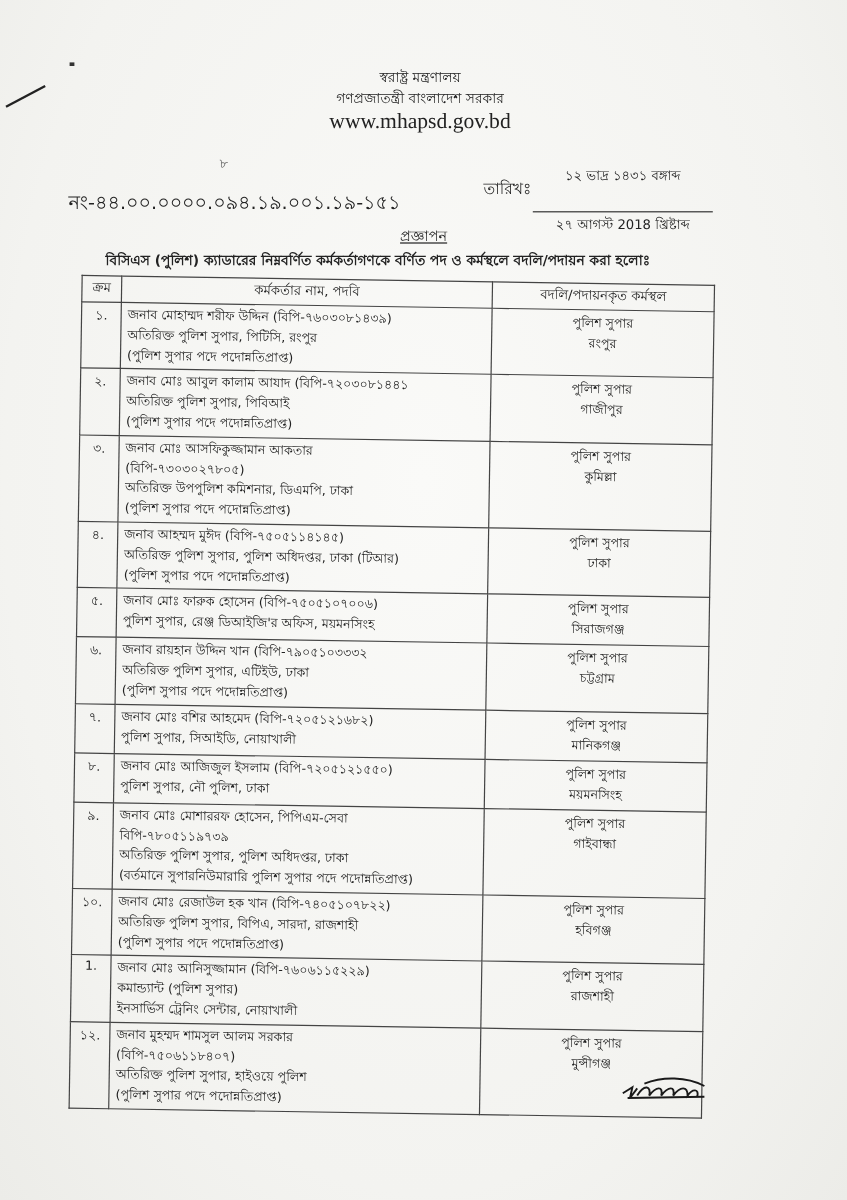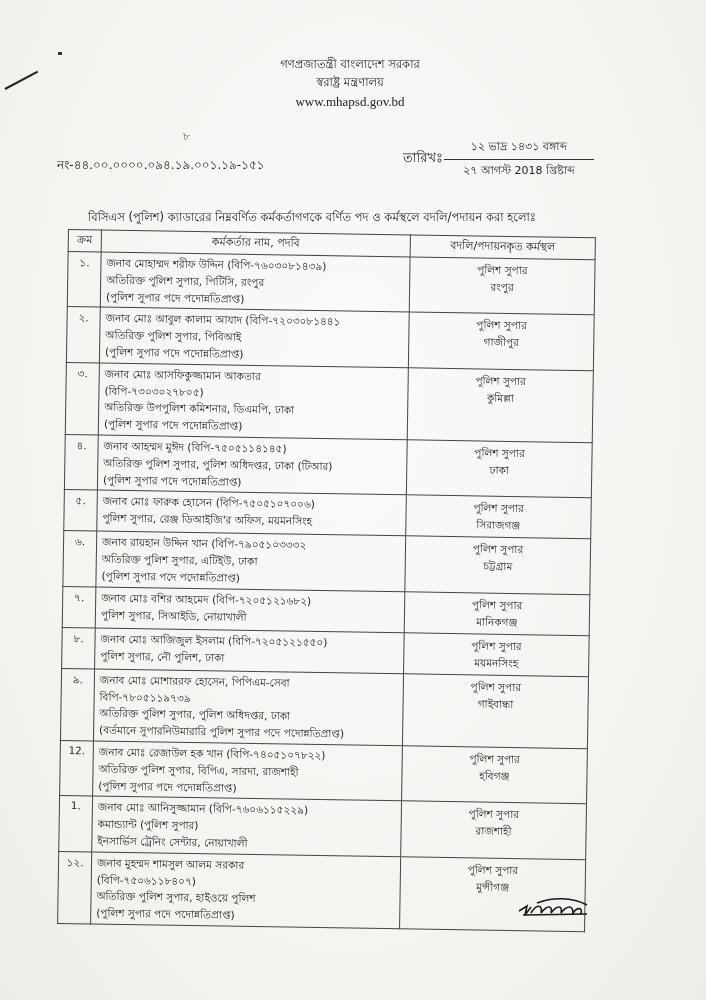--- a/index.html
+++ b/index.html
@@ -10,61 +10,62 @@
     color:#222;
     position:relative;
   }
   .page { position:absolute; left:0; top:0; width:706px; height:1000px;
     background: radial-gradient(ellipse at 50% 40%, #fafaf8 0%, #f3f3f0 70%, #ecece8 100%); }
   .margin-mark { position:absolute; left:5px; top:88px; width:37px; height:2px; background:#222;
     transform:rotate(-28deg); transform-origin:left center; }
   .margin-dot { position:absolute; left:58px; top:52px; width:4px; height:3px; background:#333; }
   .page-mark { position:absolute; left:183px; top:128px; font-size:11px; color:#666; }
   .header { position:absolute; left:180px; top:56px; width:340px; text-align:center; font-size:11.5px; line-height:17.5px; }
-  .header .web { font-family:"Liberation Serif", serif; font-size:13px; margin-top:2px; }
-  .ref { position:absolute; left:57px; top:156px; font-size:12px; }
+  .header .web { font-family:"Liberation Serif", serif; font-size:18px; margin-top:2px; }
+  .ref { position:absolute; left:57px; top:156px; font-size:16px; }
   .date-label { position:absolute; left:403px; top:148px; font-size:13px; }
   .date-box { position:absolute; left:444px; top:138px; width:150px; text-align:center; font-size:11px; }
-  .date-box .top { padding-bottom:2px; border-bottom:1px solid #333; }
+  .date-box .top { padding-bottom:19px; border-bottom:1px solid #333; }
   .date-box .bot { padding-top:2px; }
   .title { position:absolute; left:0; width:706px; top:188px; text-align:center; font-size:12px; }
   .title span { text-decoration:underline; }
-  .intro { position:absolute; left:88px; top:209px; font-size:11.5px; }
+  .intro { position:absolute; left:88px; top:209px; font-size:11.5px;font-weight:bold; }
   .tbl-wrap { position:absolute; left:68px; top:229px; width:528px; transform:rotate(0.9deg); transform-origin:left top; }
   table { border-collapse:collapse; width:528px; font-size:10.5px; }
   td, th { border:1px solid #444; vertical-align:top; font-weight:normal; }
   th { font-size:11px; padding:1px 4px; }
   th.c-sl { width:24px;margin-top:16px; }
   th.c-desig { width:300px; text-align:center; }
   td.sl { text-align:center; padding:3px 2px; width:24px; }
   td.off { padding:2px 5px; line-height:16.8px; }
   td.post { text-align:center; padding:3px 4px; line-height:17px; }
   .sig { position:absolute; left:517px; top:897px; width:80px; height:24px; }
 </style>
 </head>
 <body>
 
 <div class="page">
   <div class="margin-dot"></div>
   <div class="margin-mark"></div>
   <div class="page-mark">৮</div>
 
   <div class="header">
+    <div>স্বরাষ্ট্র মন্ত্রণালয়</div>
     <div>গণপ্রজাতন্ত্রী বাংলাদেশ সরকার</div>
-    <div>স্বরাষ্ট্র মন্ত্রণালয়</div>
     <div class="web">www.mhapsd.gov.bd</div>
   </div>
 
   <div class="ref">নং-৪৪.০০.০০০০.০৯৪.১৯.০০১.১৯-১৫১</div>
   <div class="date-label">তারিখঃ</div>
   <div class="date-box">
     <div class="top">১২ ভাদ্র ১৪৩১ বঙ্গাব্দ</div>
     <div class="bot">২৭ আগস্ট 2018 খ্রিষ্টাব্দ</div>
   </div>
 
+  <div class="title"><span>প্রজ্ঞাপন</span></div>
   <div class="intro">বিসিএস (পুলিশ) ক্যাডারের নিম্নবর্ণিত কর্মকর্তাগণকে বর্ণিত পদ ও কর্মস্থলে বদলি/পদায়ন করা হলোঃ</div>
 
   <div class="tbl-wrap">
     <table>
       <thead>
         <tr>
           <th class="c-sl">ক্রম</th>
           <th class="c-desig">কর্মকর্তার নাম, পদবি</th>
           <th>বদলি/পদায়নকৃত কর্মস্থল</th>
         </tr>
@@ -171,21 +172,21 @@
               <div>বিপি-৭৮০৫১১৯৭৩৯</div>
               <div>অতিরিক্ত পুলিশ সুপার, পুলিশ অধিদপ্তর, ঢাকা</div>
               <div>(বর্তমানে সুপারনিউমারারি পুলিশ সুপার পদে পদোন্নতিপ্রাপ্ত)</div>
             </td>
             <td class="post">
               <div>পুলিশ সুপার</div>
               <div>গাইবান্ধা</div>
             </td>
           </tr>
           <tr>
-            <td class="sl">12.</td>
+            <td class="sl">১০.</td>
             <td class="off">
               <div>জনাব মোঃ রেজাউল হক খান (বিপি-৭৪০৫১০৭৮২২)</div>
               <div>অতিরিক্ত পুলিশ সুপার, বিপিএ, সারদা, রাজশাহী</div>
               <div>(পুলিশ সুপার পদে পদোন্নতিপ্রাপ্ত)</div>
             </td>
             <td class="post">
               <div>পুলিশ সুপার</div>
               <div>হবিগঞ্জ</div>
             </td>
           </tr>

